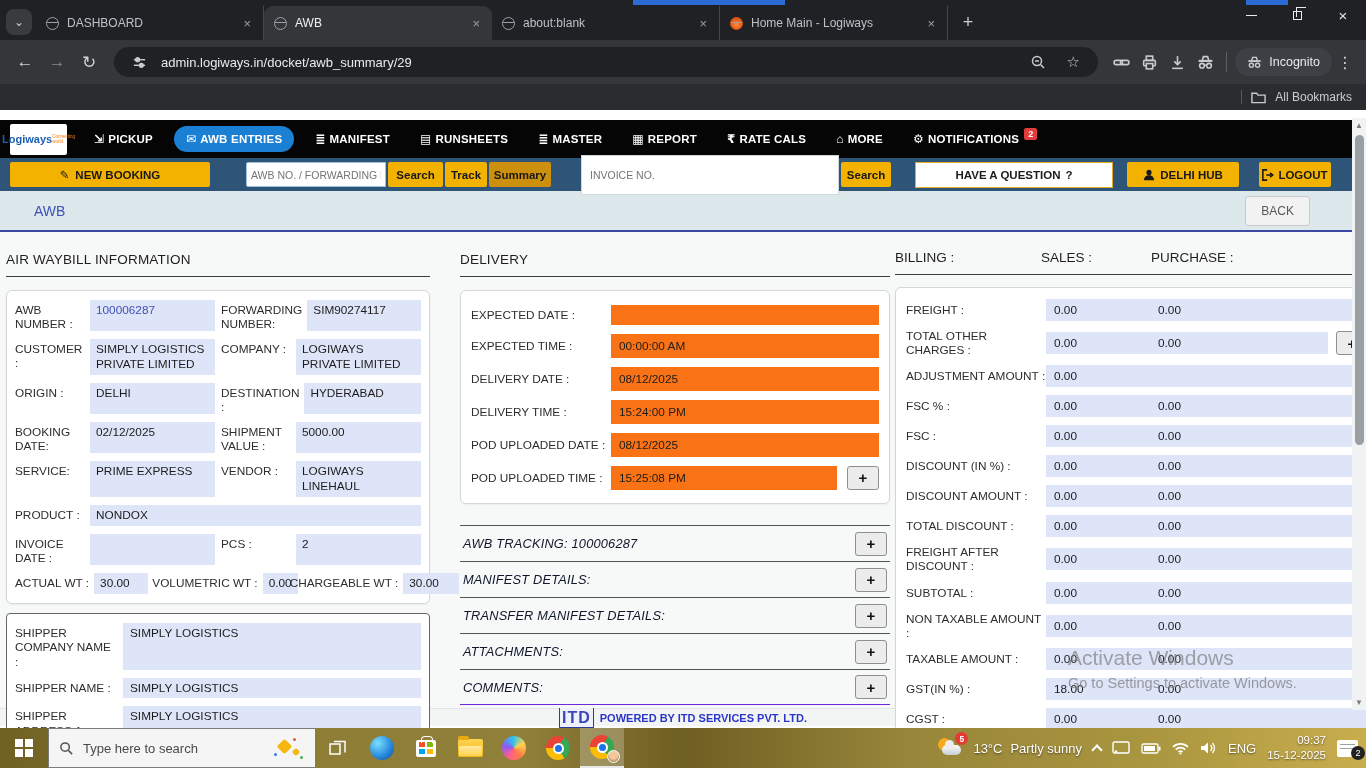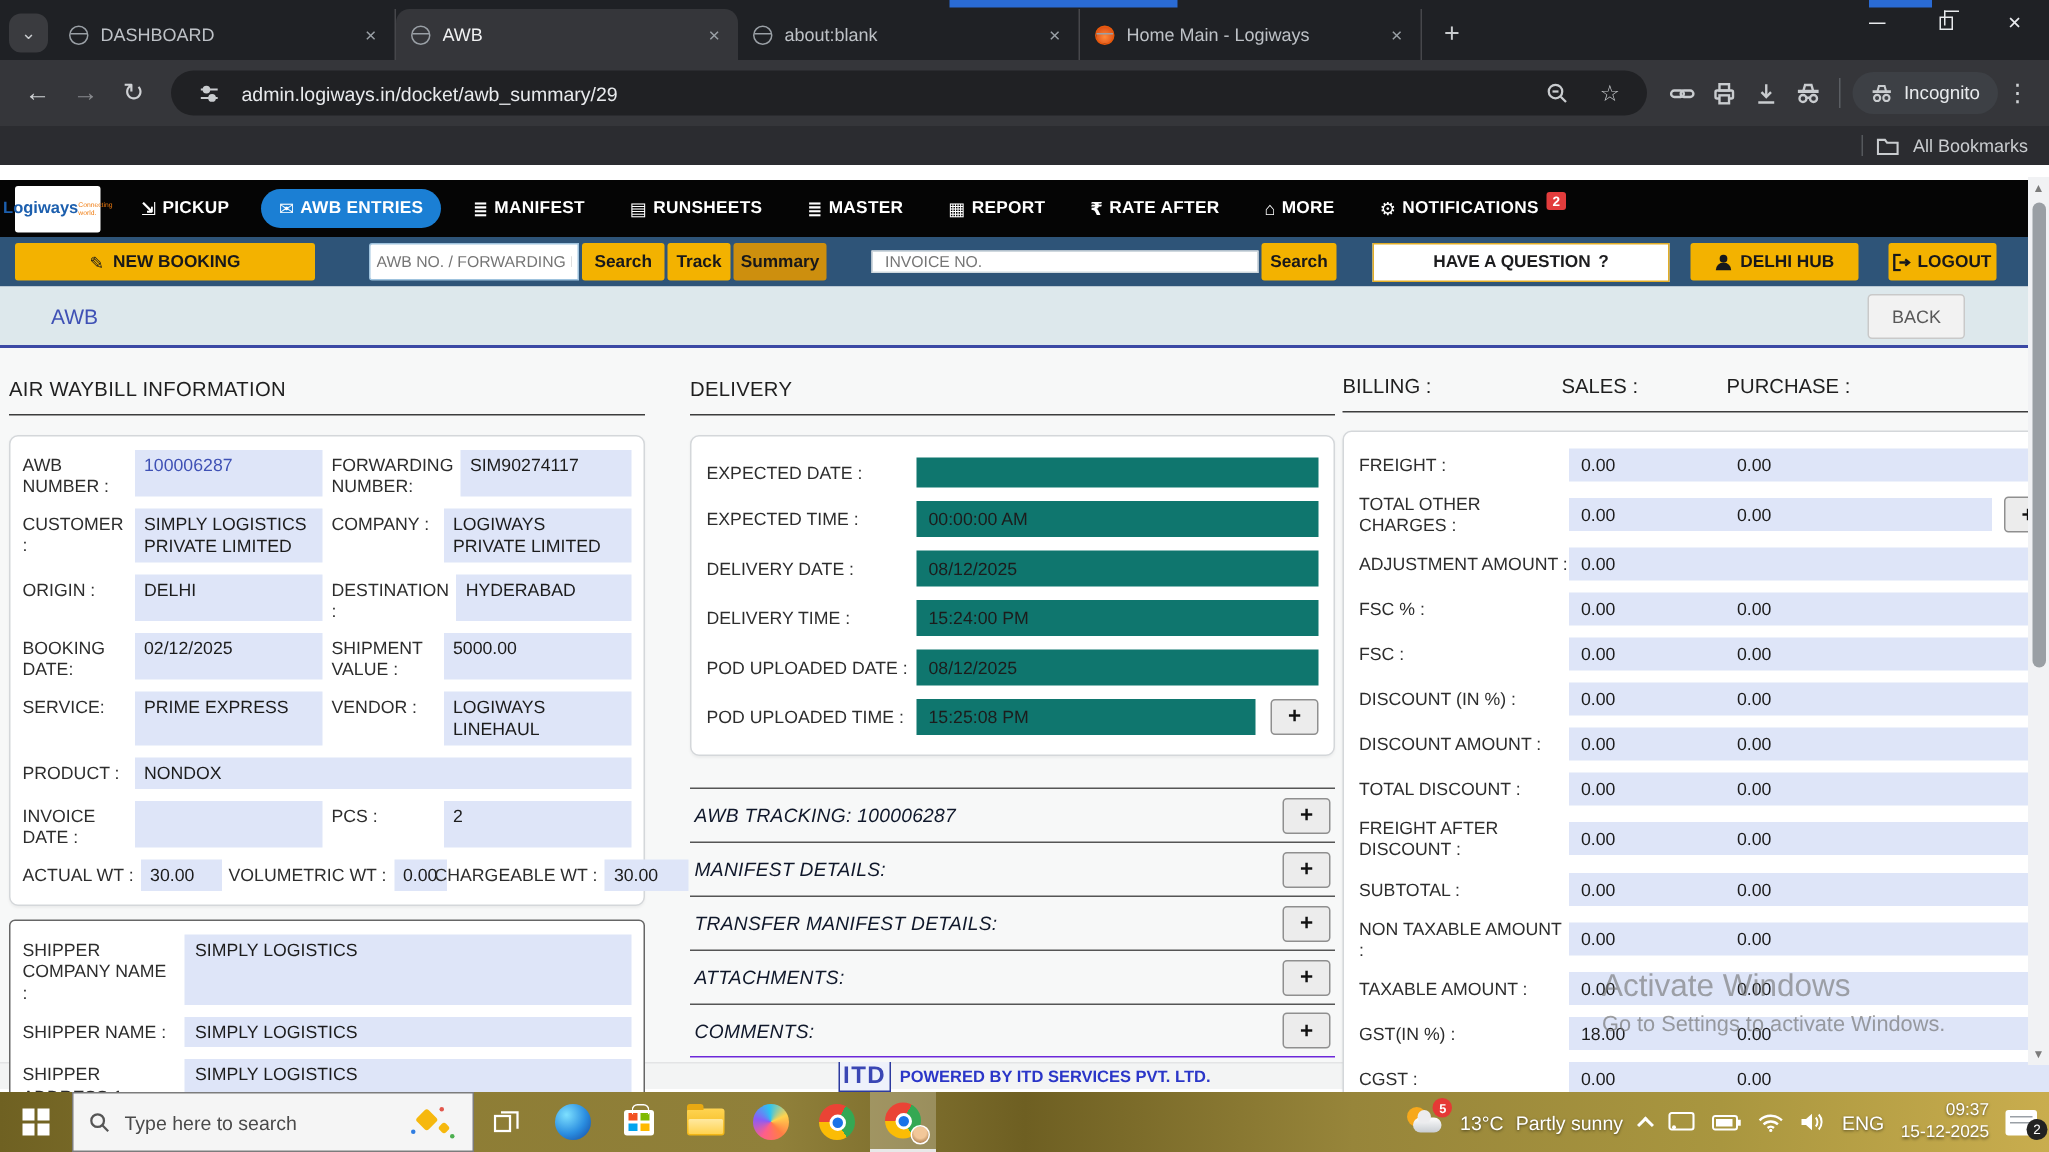--- a/index.html
+++ b/index.html
@@ -62,21 +62,21 @@
   .nav-badge{background:#e23c3c;color:#fff;font-size:9px;font-weight:bold;padding:1px 4px;border-radius:2px;position:relative;top:-5px;margin-left:1px;}
 
   .subbar{height:33px;background:#2e5478;display:flex;align-items:center;padding:0 6px;}
   .btn-yellow{background:#f3b200;color:#18181a;font-size:11.5px;font-weight:bold;border:none;height:25px;
     display:flex;align-items:center;justify-content:center;border-radius:2px;}
   .nb-btn{width:200px;margin-left:4px;gap:6px;}
   .awb-input{width:140px;height:25px;margin-left:36px;border:1px solid #9fc3de;background:#fff;font-size:10.5px;color:#555;padding:0 4px;border-radius:2px 0 0 2px;}
   .grp-btn{width:55px;margin-left:2px;}
   .grp-btn.track{width:42px;}
   .grp-btn.summary{width:62px;background:#cd8f0e;}
-  .inv-input{width:258px;height:15px;margin-left:30px;border:1px solid #cfd8de;background:#fff;font-size:10.5px;color:#666;padding:0 8px;}
+  .inv-input{width:258px;height:40px;margin-left:30px;border:1px solid #cfd8de;background:#fff;font-size:10.5px;color:#666;padding:0 8px;}
   .inv-search{width:50px;}
   .question-btn{width:198px;margin-left:24px;background:#fff;border:1px solid #e2ad26;color:#1c1c1e;height:26px;font-size:11.5px;font-weight:bold;display:flex;align-items:center;justify-content:center;gap:5px;}
   .hub-btn{width:112px;margin-left:14px;gap:5px;}
   .logout-btn{width:72px;margin-left:20px;gap:4px;}
   .mini-ico{display:inline-flex;align-items:center;}
 
   .pagehead{height:41px;background:#dde8ec;border-bottom:2px solid #3b49a5;display:flex;align-items:center;}
   .page-title{color:#3f51b5;font-size:14px;margin-left:34px;}
   .back-btn{margin-left:auto;margin-right:56px;background:#f2f2f2;border:1px solid #c9c9c9;border-radius:3px;color:#585858;font-size:12px;padding:7px 15px;}
 
@@ -96,21 +96,21 @@
   .info-row.triple .cell:nth-child(3) .val{flex:0 0 56px;}
   .shipper-card{margin-top:9px;border:1px solid #666;border-radius:4px;background:#fff;padding:5px 8px;}
   .sh-row{display:flex;gap:6px;padding:4px 0;}
   .sh-lbl{flex:0 0 102px;font-size:11.8px;color:#2d2d2d;padding-top:3px;line-height:1.25;}
   .sh-val{flex:1;background:#dee5f8;padding:3px 7px;font-size:11.8px;color:#1c1c1c;min-height:19px;}
 
   .col-mid{position:absolute;left:460px;top:20px;width:430px;}
   .dl-card{margin-top:13px;padding:9px 10px;}
   .dl-row{display:flex;align-items:center;padding:4.5px 0;}
   .dl-lbl{flex:0 0 140px;font-size:11.8px;color:#2d2d2d;}
-  .dl-val{flex:1;background:#0f766e;padding:5px 8px;font-size:11.8px;color:#1c1c1c;min-height:20px;}
+  .dl-val{flex:1;background:#f97316;padding:5px 8px;font-size:11.8px;color:#1c1c1c;min-height:20px;}
   .plus-btn{margin-left:10px;width:32px;height:24px;background:#ececec;border:1px solid #8f8f8f;border-radius:3px;
     font-size:15px;font-weight:bold;color:#111;display:flex;align-items:center;justify-content:center;flex:0 0 auto;}
   .acc-list{margin-top:21px;}
   .acc-row{height:36px;border-top:1px solid #555;display:flex;align-items:center;justify-content:space-between;padding:0 3px;}
   .acc-row:last-child{border-bottom:1px solid #6d28d9;}
   .acc-label{font-size:12.8px;color:#0f172a;letter-spacing:.2px;font-style:italic;}
 
   .col-right{position:absolute;left:895px;top:18px;width:484px;}
   .bill-head{display:flex;border-bottom:1px solid #3d3d3d;padding-bottom:9px;}
   .bill-head span{font-size:13.5px;color:#1f1f1f;}
@@ -346,21 +346,21 @@
           </div>
 
           <div class="nav-item">
             <span class="nav-icon" data-icon="chart"></span>
             <span>REPORT</span>
 
           </div>
 
           <div class="nav-item">
             <span class="nav-icon" data-icon="rupee"></span>
-            <span>RATE AFTER</span>
+            <span>RATE CALS</span>
 
           </div>
 
           <div class="nav-item">
             <span class="nav-icon" data-icon="bank"></span>
             <span>MORE</span>
 
           </div>
 
           <div class="nav-item">

